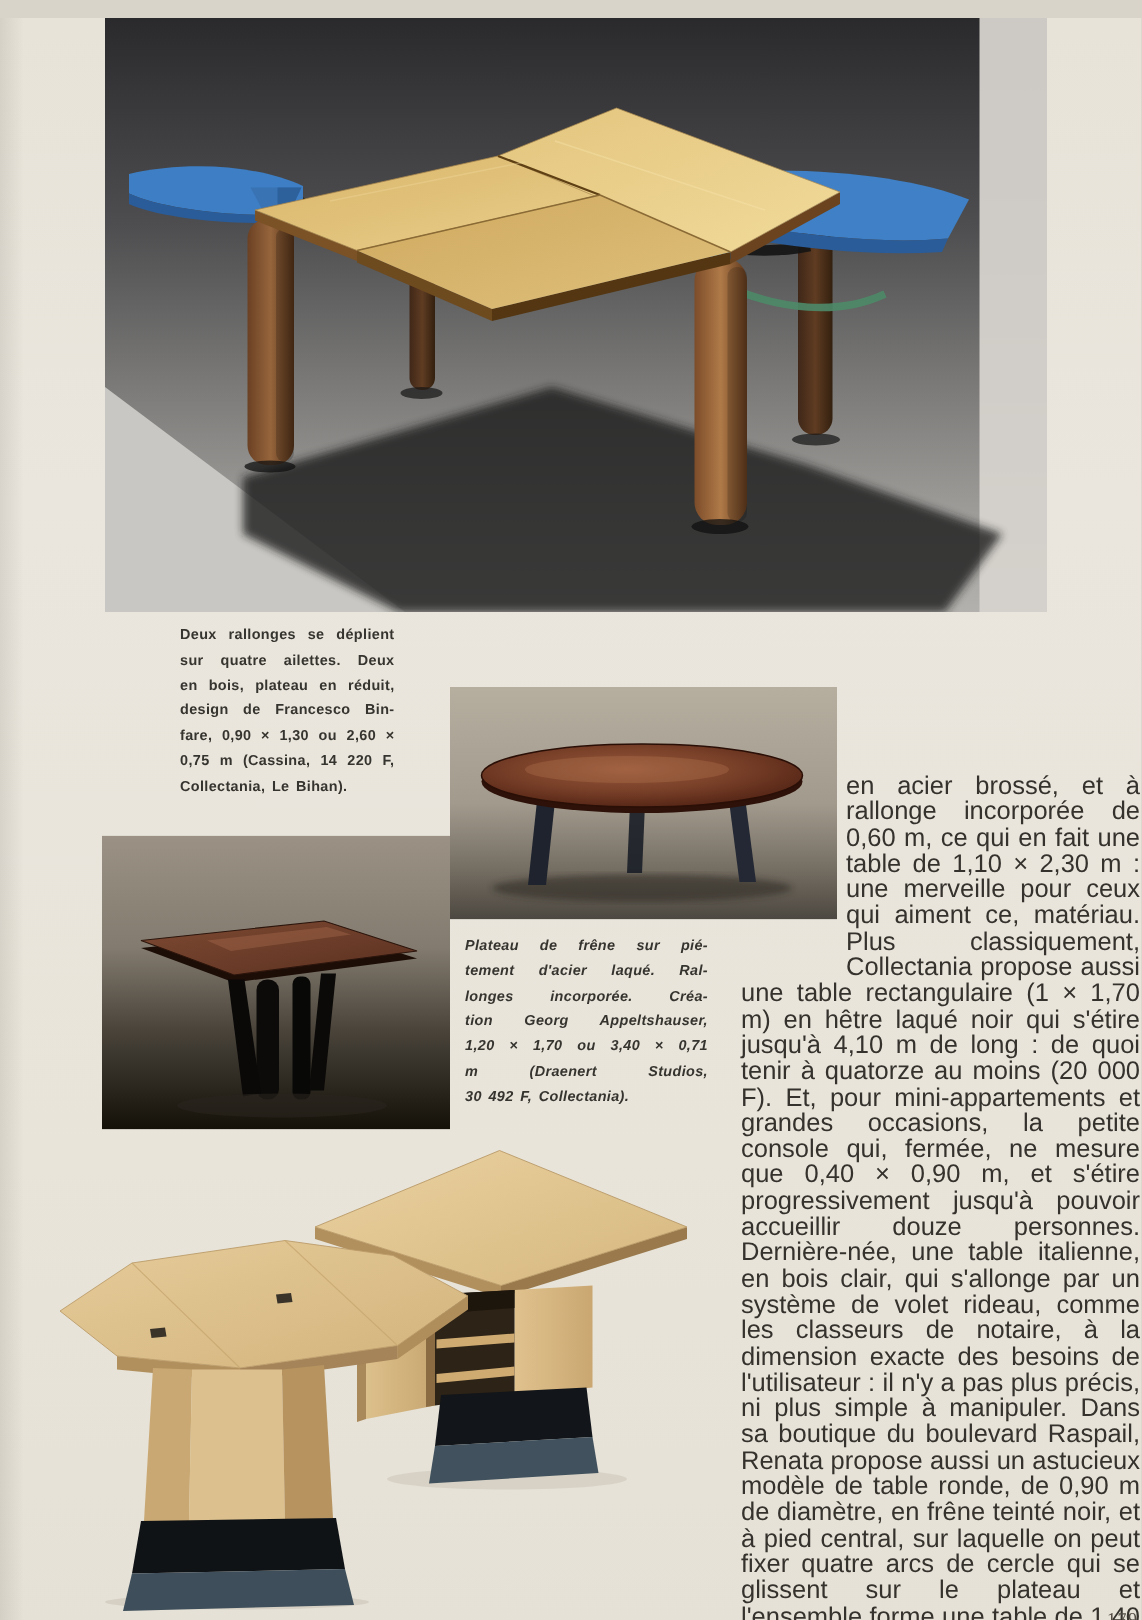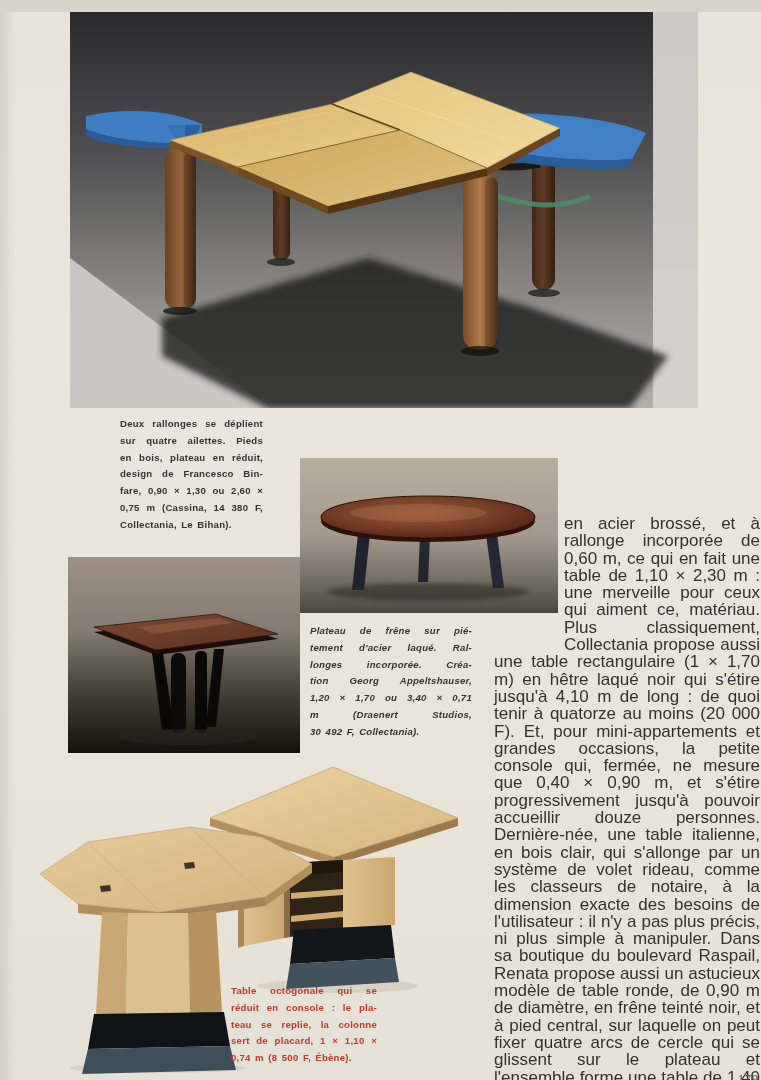--- a/index.html
+++ b/index.html
@@ -133,25 +133,25 @@
         <line x1="168" y1="155" x2="330" y2="118" stroke="#8a6a35" stroke-width="1"></line>
         <line x1="330" y1="118" x2="417" y2="156" stroke="#8a6a35" stroke-width="1"></line>
         <line x1="300" y1="82" x2="440" y2="128" stroke="#f6e3ab" stroke-width="1" opacity=".45"></line>
         <line x1="150" y1="122" x2="280" y2="96" stroke="#f2ddA0" stroke-width="1" opacity=".35"></line>
       </g>
     </svg>
   </div>
 
   <div class="caption" style="left:120px;top:404px;width:143px;">
     <div class="cap-line">Deux rallonges se déplient</div>
-    <div class="cap-line">sur quatre ailettes. Pieds</div>
+    <div class="cap-line">sur quatre ailettes. Deux</div>
     <div class="cap-line">en bois, plateau en réduit,</div>
     <div class="cap-line">design de Francesco Bin-</div>
     <div class="cap-line">fare, 0,90 × 1,30 ou 2,60 ×</div>
-    <div class="cap-line">0,75 m (Cassina, 14 380 F,</div>
+    <div class="cap-line">0,75 m (Cassina, 14 220 F,</div>
     <div class="cap-line last">Collectania, Le Bihan).</div>
   </div>
 
   <div class="photo" style="left:300px;top:446px;width:258px;height:155px;">
     <svg width="258" height="155" viewBox="0 0 258 155">
       <defs>
         <linearGradient id="p2bg" x1="0" y1="0" x2="0" y2="1">
           <stop offset="0" stop-color="#b6ae9f"></stop>
             <stop offset=".5" stop-color="#a29a8d"></stop>
           <stop offset=".78" stop-color="#756e63"></stop>
@@ -266,23 +266,16 @@
         <polygon points="146,103 156,102 157,108 147,109" fill="#3a332a"></polygon>
         <polygon points="64,152 90,153 88,254 58,254" fill="#c9a873"></polygon>
         <polygon points="90,153 150,153 152,254 88,254" fill="#dcc08d"></polygon>
         <polygon points="150,153 178,150 184,252 152,254" fill="#b6935f"></polygon>
         <polygon points="56,254 186,252 192,286 50,289" fill="#101316"></polygon>
         <polygon points="50,289 192,286 198,310 44,314" fill="#3e4e5a"></polygon>
       </g>
     </svg>
   </div>
 
-  <div class="caption red" style="left:231px;top:971px;width:146px;">
-    <div class="cap-line">Table octogonale qui se</div>
-    <div class="cap-line">réduit en console : le pla-</div>
-    <div class="cap-line">teau se replie, la colonne</div>
-    <div class="cap-line">sert de placard, 1 × 1,10 ×</div>
-    <div class="cap-line last">0,74 m (8 500 F, Ébène).</div>
-  </div>
 
   <div class="page-number">179</div>
 
 </div>
 
 </body></html>

